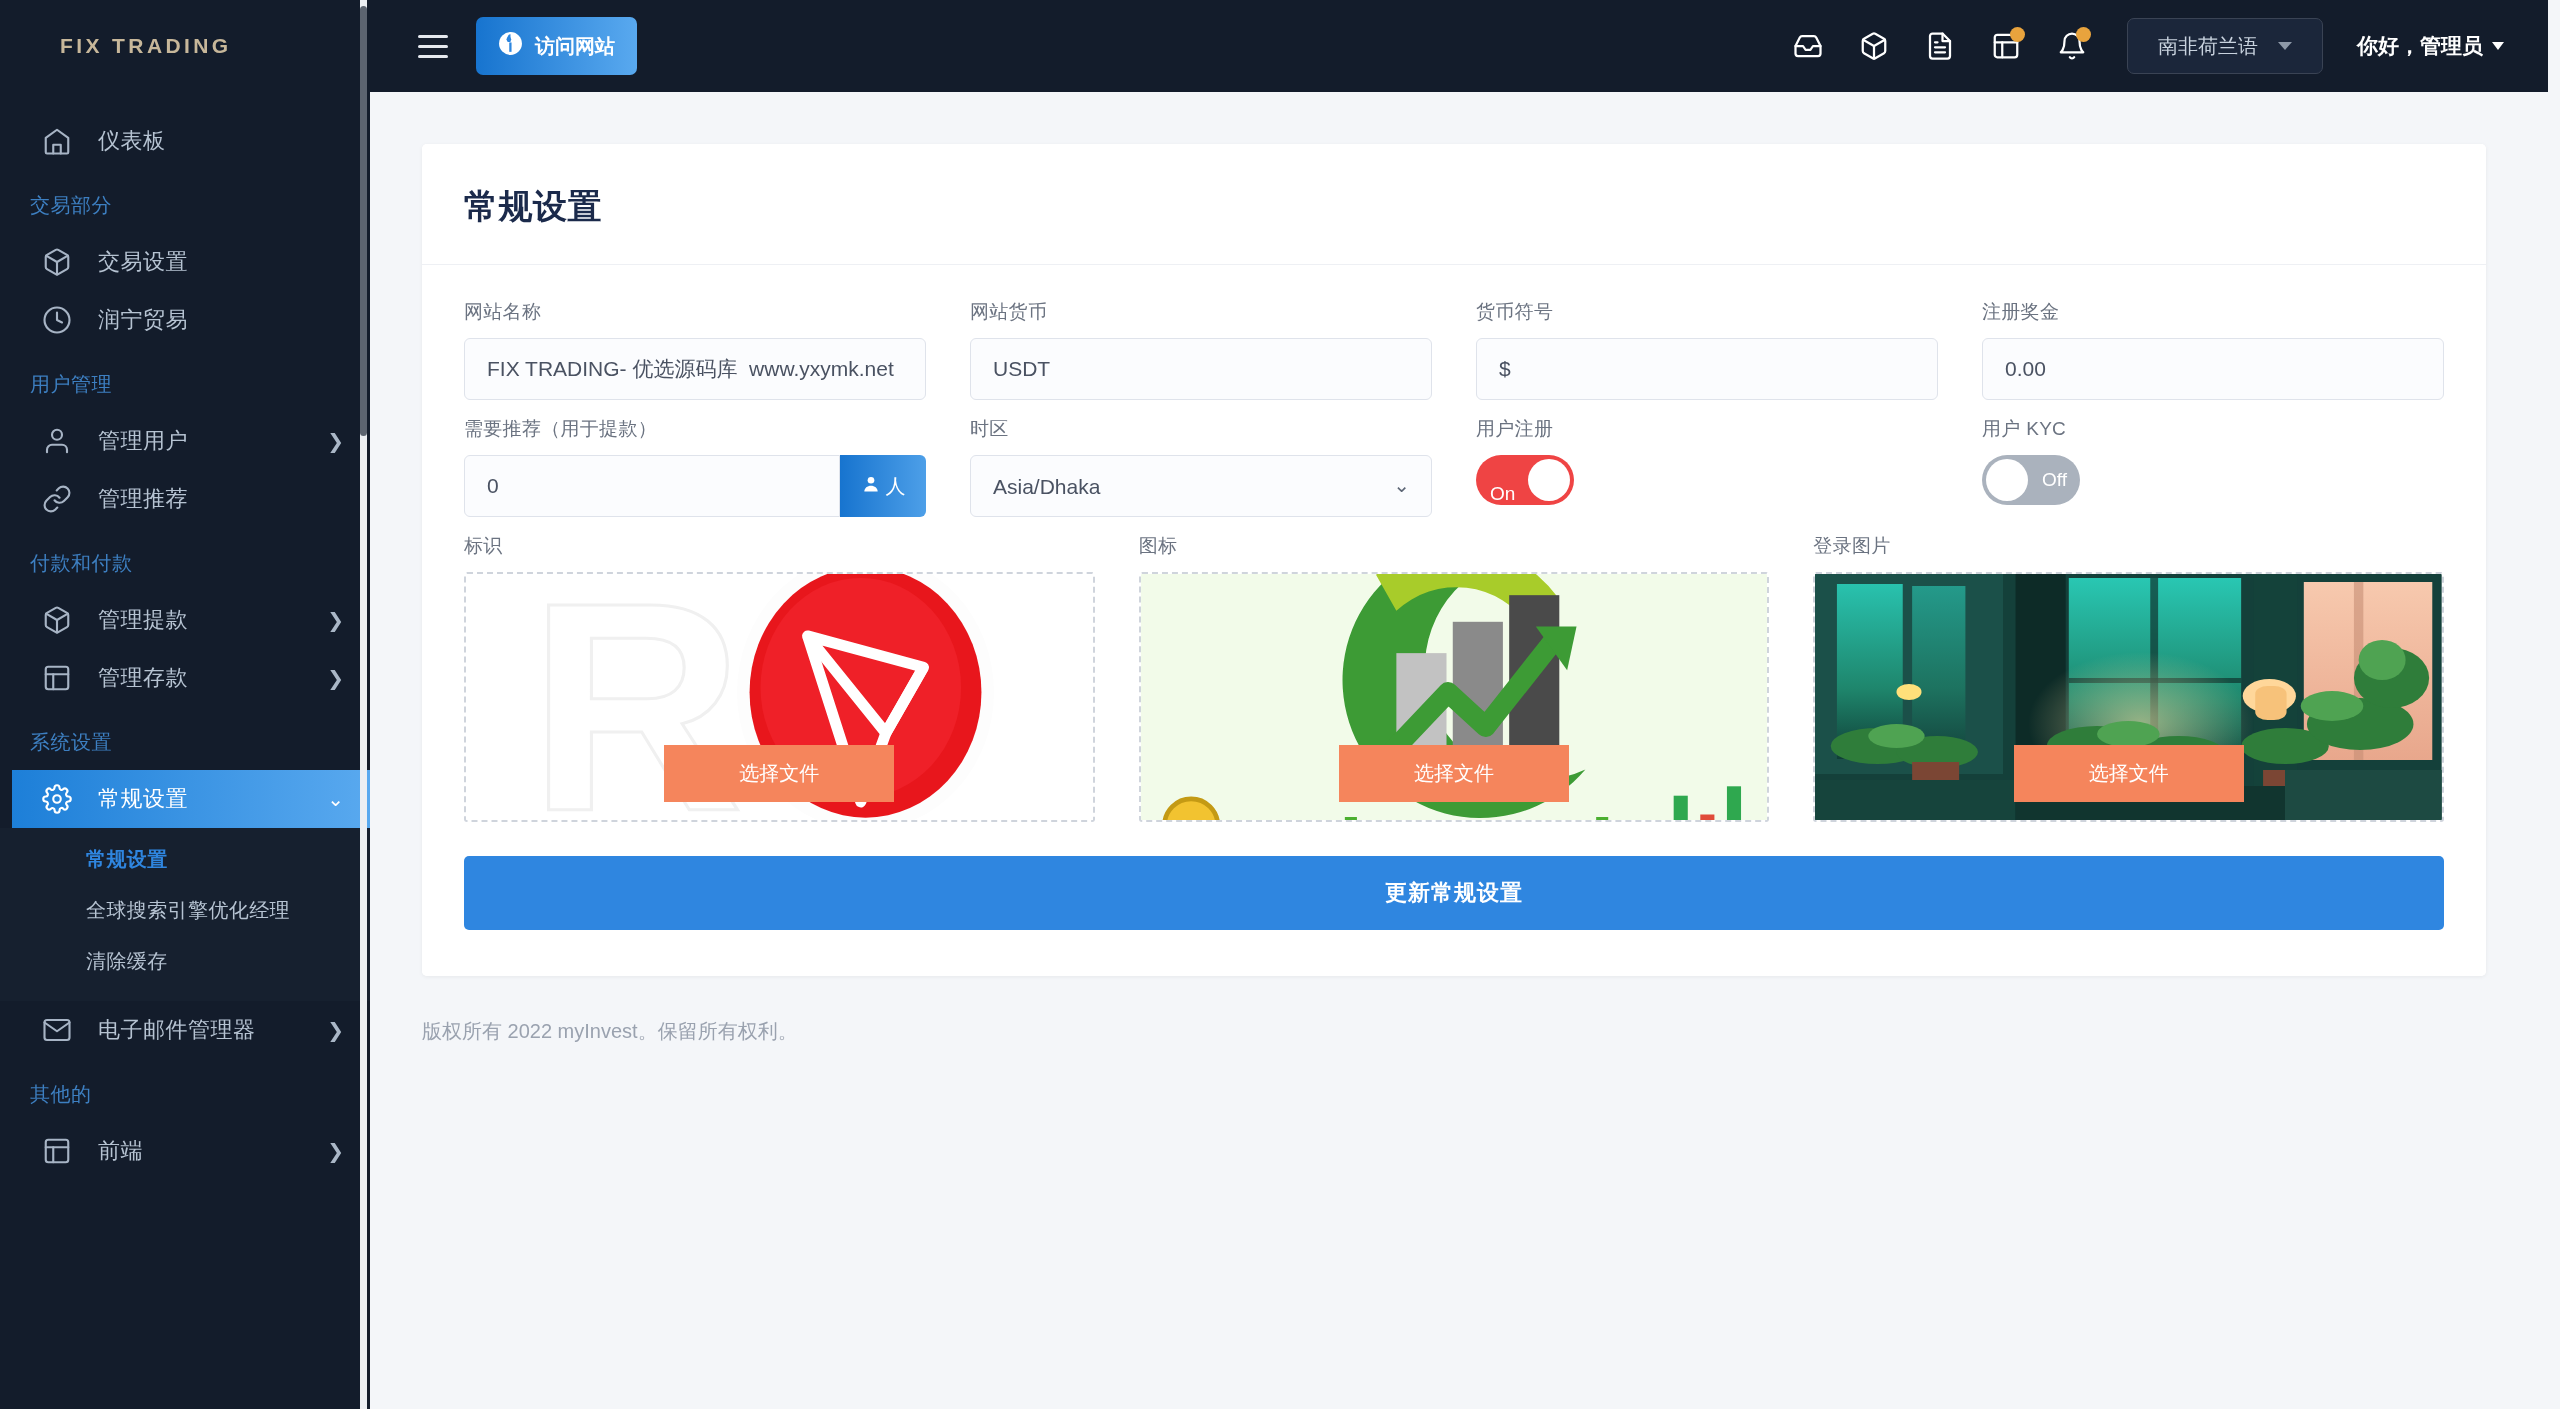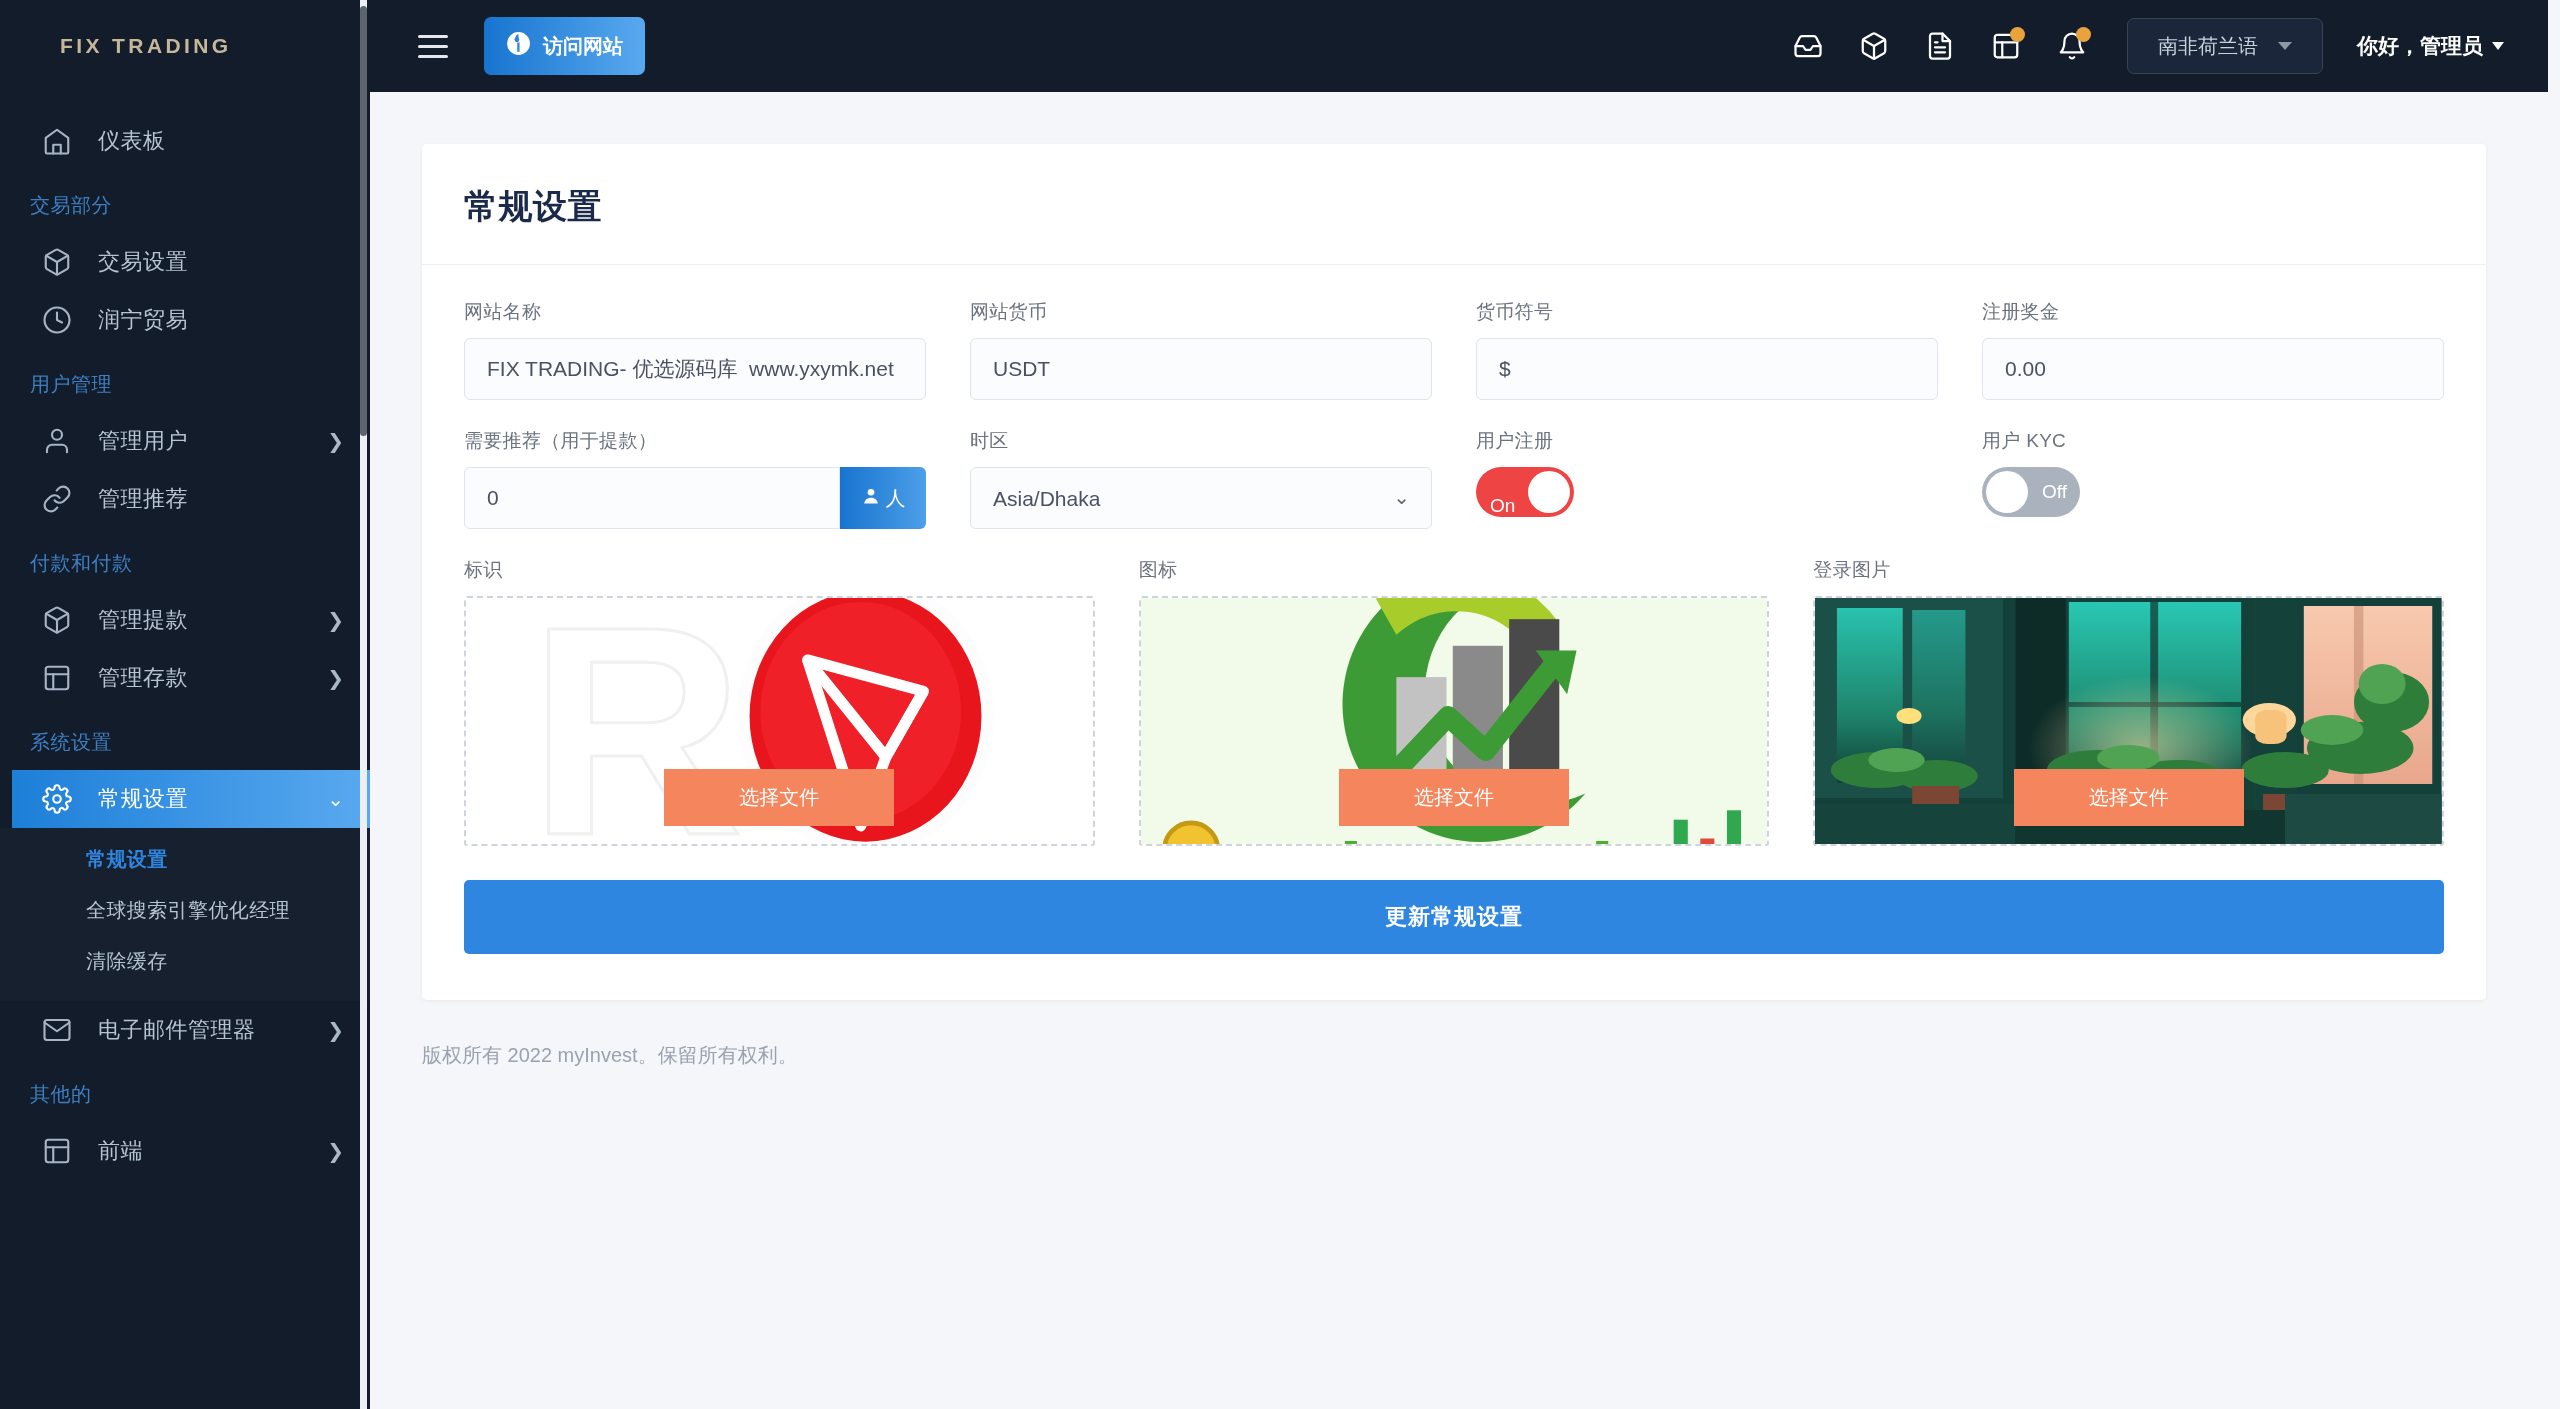--- a/index.html
+++ b/index.html
@@ -63,21 +63,21 @@
     height: 92px; background: #131c2b; display: flex; align-items: center;
     padding: 0 44px 0 24px; gap: 0;
   }
   .hamburger {
     width: 46px; height: 46px; display: flex; flex-direction: column;
     justify-content: center; gap: 7px; cursor: pointer; padding: 0 8px;
     margin-left: 16px;
   }
   .hamburger span { display: block; height: 3px; background: #e4e8ee; border-radius: 2px; }
   .visit-btn {
-    margin-left: 28px; display: flex; align-items: center; gap: 12px;
+    margin-left: 20px; display: flex; align-items: center; gap: 12px;
     background: linear-gradient(90deg,#1774cf 0%, #59a9ef 100%);
     color: #fff; border: none; border-radius: 7px;
     padding: 14px 22px; font-size: 20px; font-weight: 700; cursor: pointer;
     font-family: inherit;
   }
   .globe { width: 25px; height: 25px; }
   .top-right { margin-left: auto; display: flex; align-items: center; gap: 0; }
   .ticon {
     width: 66px; height: 60px; display: flex; align-items: center;
     justify-content: center; cursor: pointer; position: relative;
@@ -108,21 +108,21 @@
     border-radius: 5px; box-shadow: 0 1px 4px rgba(0,0,0,.06);
     overflow: hidden;
   }
   .card-head {
     padding: 40px 42px 34px 42px; background: #fff;
     border-bottom: 1px solid #eef0f4;
   }
   .card-title { font-size: 34px; font-weight: 700; color: #1b2a4b; letter-spacing: .5px; }
   .card-body { padding: 34px 42px 46px 42px; background: #fff; }
 
-  .row { display: flex; gap: 44px; margin-bottom: 28px; }
+  .row { display: flex; gap: 44px; margin-bottom: 16px; }
   .col { flex: 1; min-width: 0; }
   .fld-label { font-size: 19px; color: #6b7381; margin-bottom: 13px; letter-spacing: .3px; }
   .input {
     width: 100%; height: 62px; border: 1px solid #dfe3eb; border-radius: 6px;
     background: #fbfcfe; padding: 0 22px; font-size: 21px; color: #4a5262;
     font-family: inherit; outline: none;
   }
   .input::placeholder { color: #9aa2b0; }
   .input-group { display: flex; width: 100%; }
   .input-group .input { border-top-right-radius: 0; border-bottom-right-radius: 0; }

